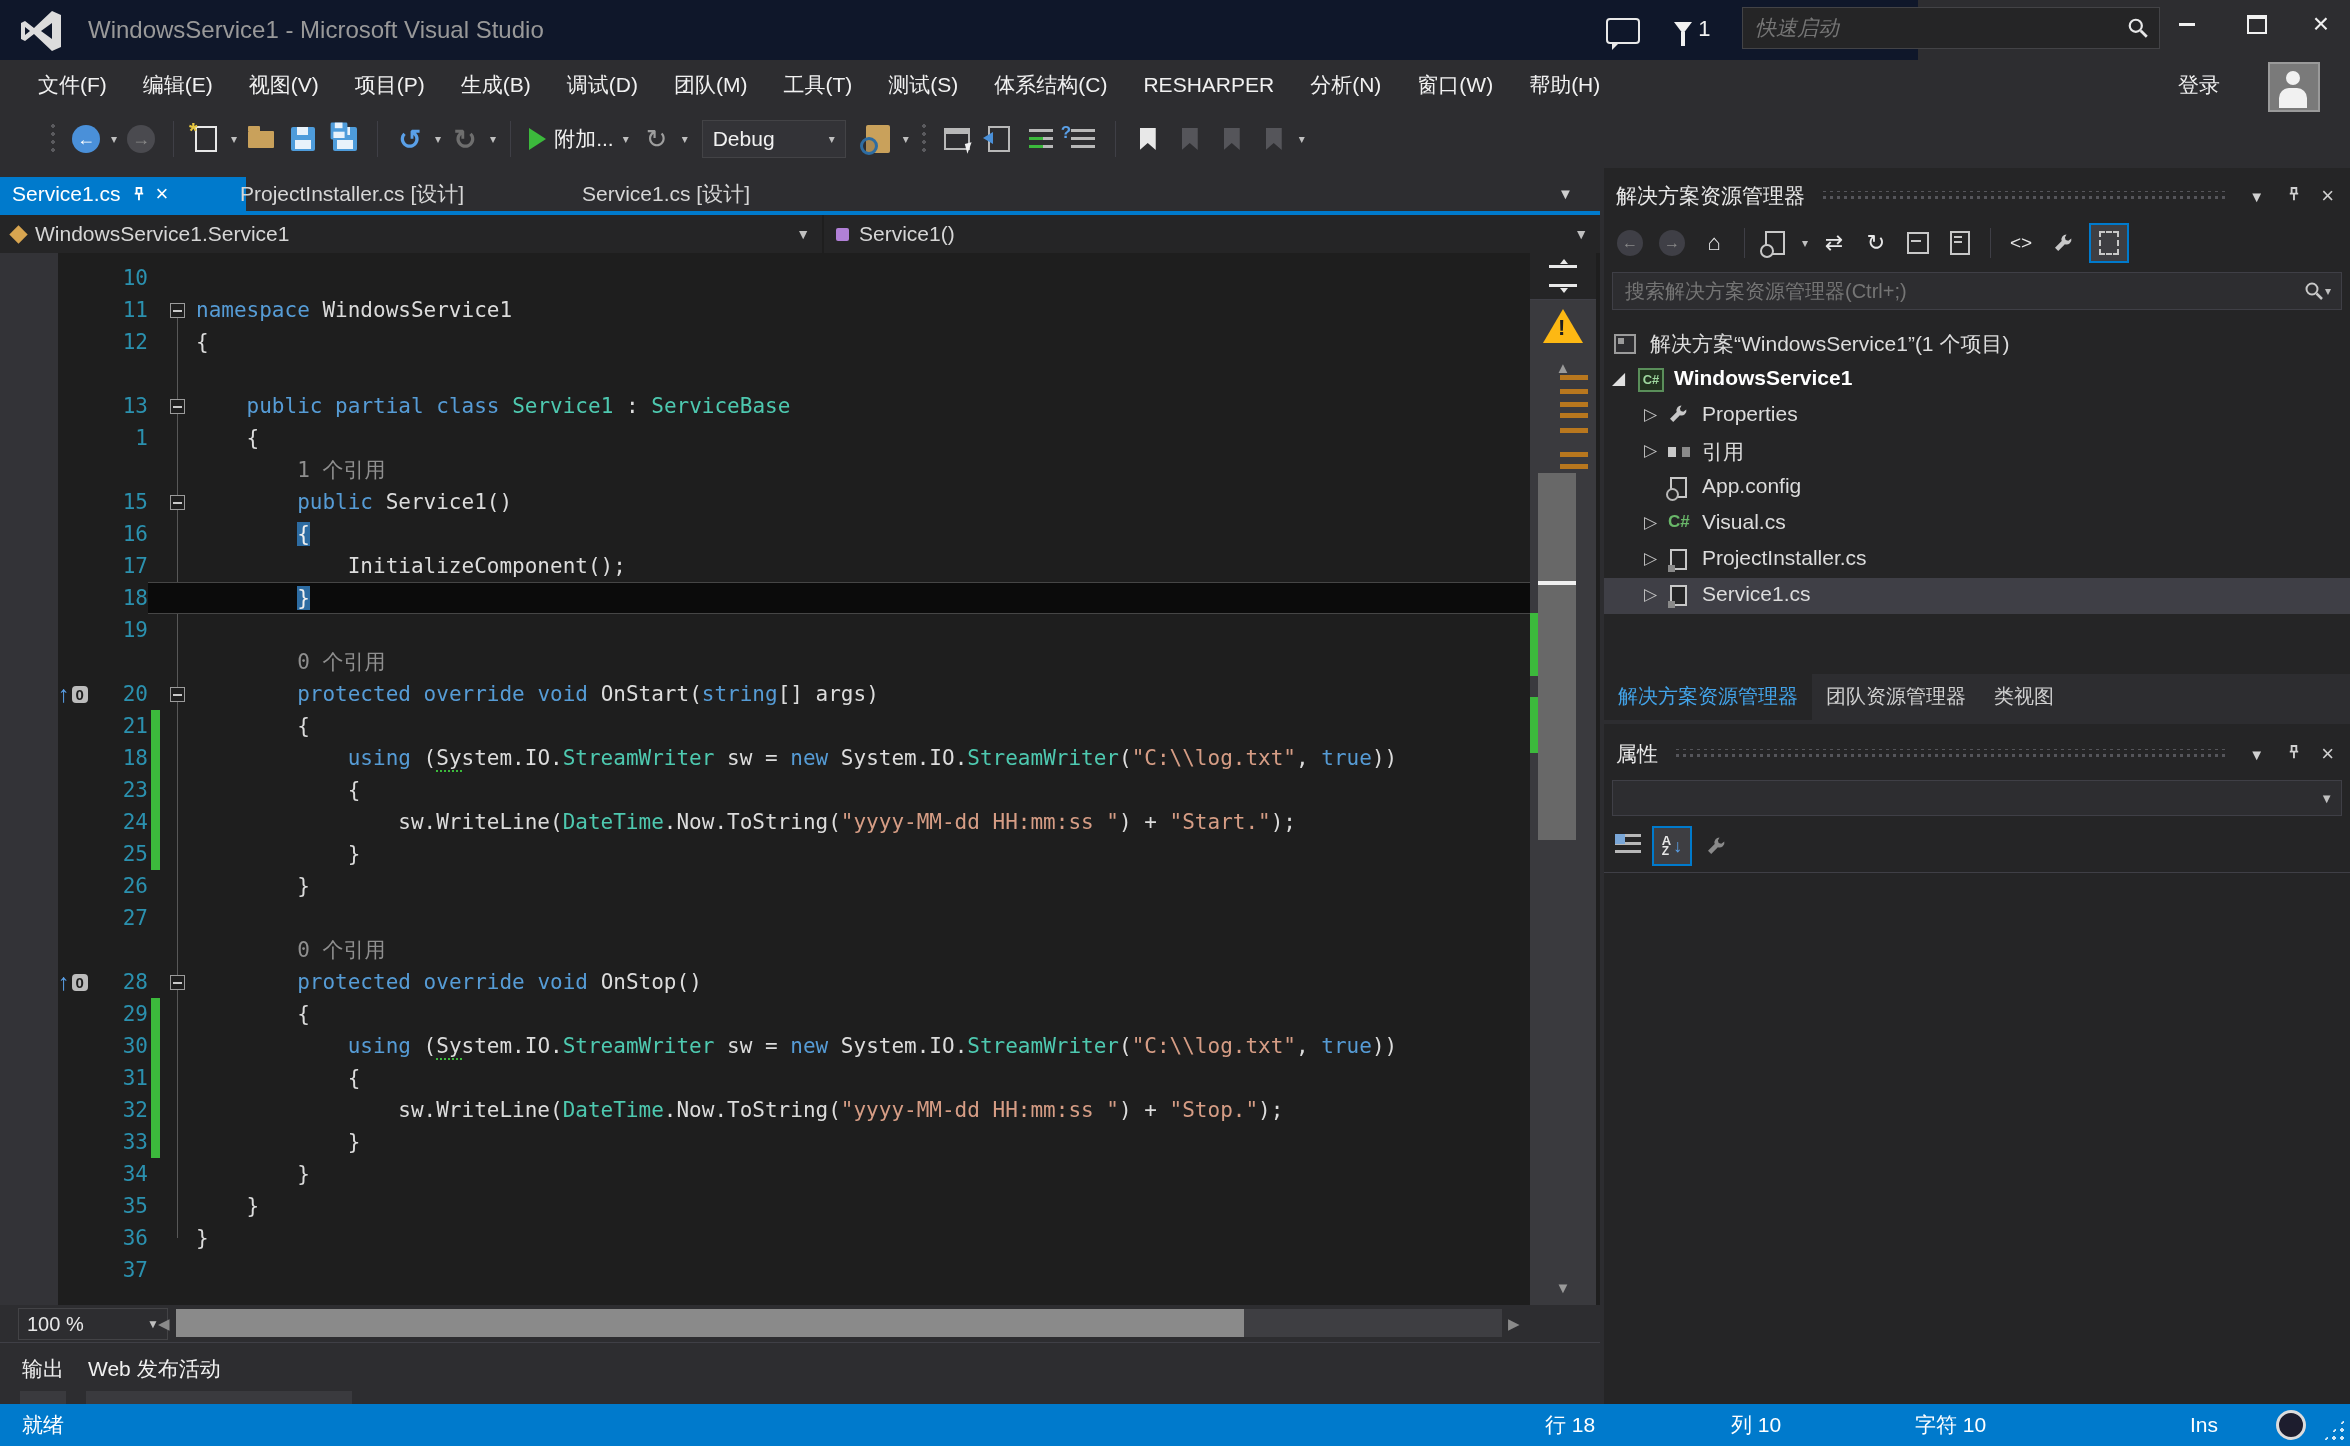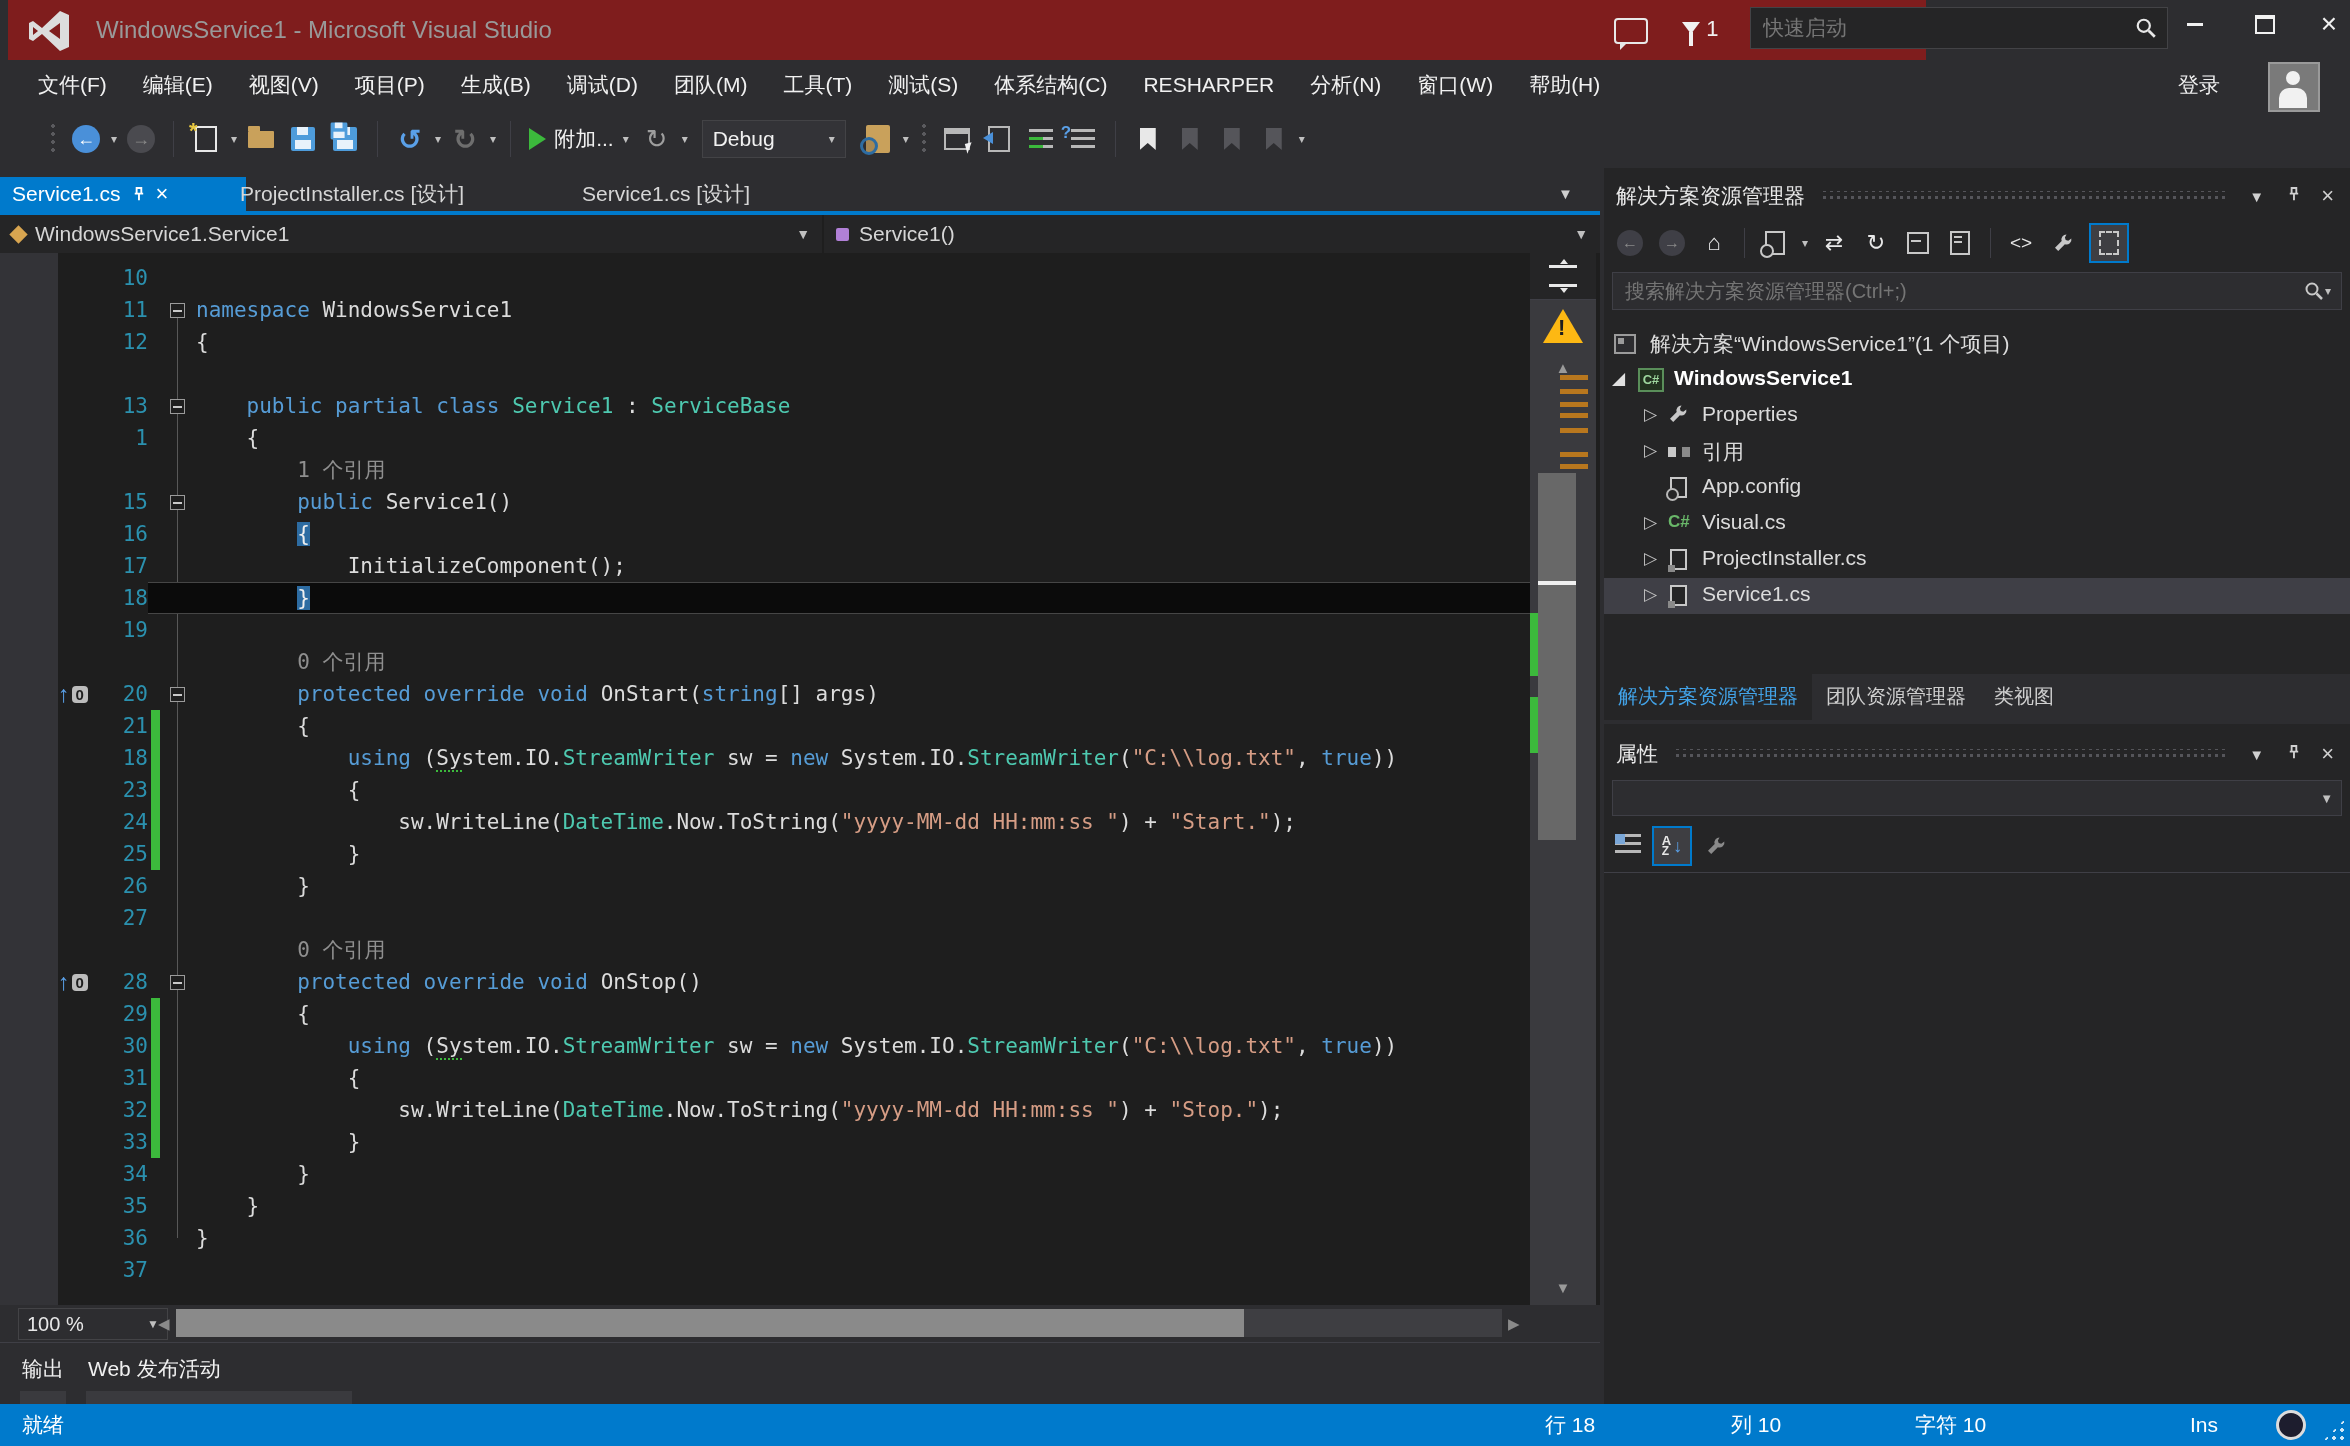--- a/index.html
+++ b/index.html
@@ -1,30 +1,30 @@
 <!DOCTYPE html>
 <html><head>
 <meta charset="utf-8">
 <style>
   html,body{margin:0;padding:0;background:#1a1a1a;}
   #root{position:relative;width:2350px;height:1446px;background:#2d2d30;overflow:hidden;
         font-family:"Liberation Sans","DejaVu Sans",sans-serif;color:#f1f1f1;}
   .flex{display:flex;align-items:center;}
 
   
-  #titlebar{position:absolute;left:8px;top:0;width:1918px;height:60px;background:#7f1d1d;}
+  #titlebar{position:absolute;left:0;top:0;width:1918px;height:60px;background:#0f172a;}
   #vs-logo{position:absolute;left:20px;top:11px;}
   #window-title{position:absolute;left:88px;top:0;height:60px;line-height:60px;font-size:24px;color:#999;}
   #feedback-icon{position:absolute;left:1606px;top:18px;width:30px;height:22px;border:2px solid #e8e8e8;border-radius:4px;}
   #feedback-icon:after{content:"";position:absolute;left:4px;bottom:-8px;width:0;height:0;border-left:8px solid #e8e8e8;border-bottom:8px solid transparent;}
   #notif-flag{position:absolute;left:1674px;top:16px;font-size:22px;color:#f1f1f1;}
   .funnel{display:inline-block;width:0;height:0;border-left:9px solid transparent;border-right:9px solid transparent;border-top:12px solid #f1f1f1;position:relative;top:-2px;}
   .funnel:after{content:"";position:absolute;left:-2px;top:-2px;width:4px;height:14px;background:#f1f1f1;}
   #quick-launch{position:absolute;left:1742px;top:7px;width:396px;height:40px;background:#252526;border:1px solid #434346;display:flex;align-items:center;padding:0 10px;}
-  #quick-launch input{flex:1;background:transparent;border:none;outline:none;color:#8a8a8a;font-size:21px;font-family:inherit;}
+  #quick-launch input{flex:1;background:transparent;border:none;outline:none;color:#8a8a8a;font-size:21px;font-family:inherit;font-style:italic;}
   .winbtn{position:absolute;top:0;width:58px;height:48px;display:flex;align-items:center;justify-content:center;color:#f1f1f1;}
   #btn-minimize{left:2158px;} #btn-maximize{left:2228px;} #btn-close{left:2292px;font-size:28px;}
   .min-glyph{width:16px;height:3px;background:#f1f1f1;}
   .max-glyph{width:16px;height:13px;border:2px solid #f1f1f1;border-top-width:4px;}
 
   
   #menubar{position:absolute;left:0;top:60px;width:2350px;height:50px;display:flex;align-items:center;padding-left:20px;font-size:21px;color:#f1f1f1;}
   .menu-item{padding:0 18px;height:50px;line-height:50px;white-space:nowrap;}
   #sign-in{position:absolute;left:2178px;top:60px;height:50px;line-height:50px;font-size:21px;}
   #avatar{position:absolute;left:2268px;top:62px;width:48px;height:46px;background:#7a7a7a;border:2px solid #9a9a9a;overflow:hidden;}

